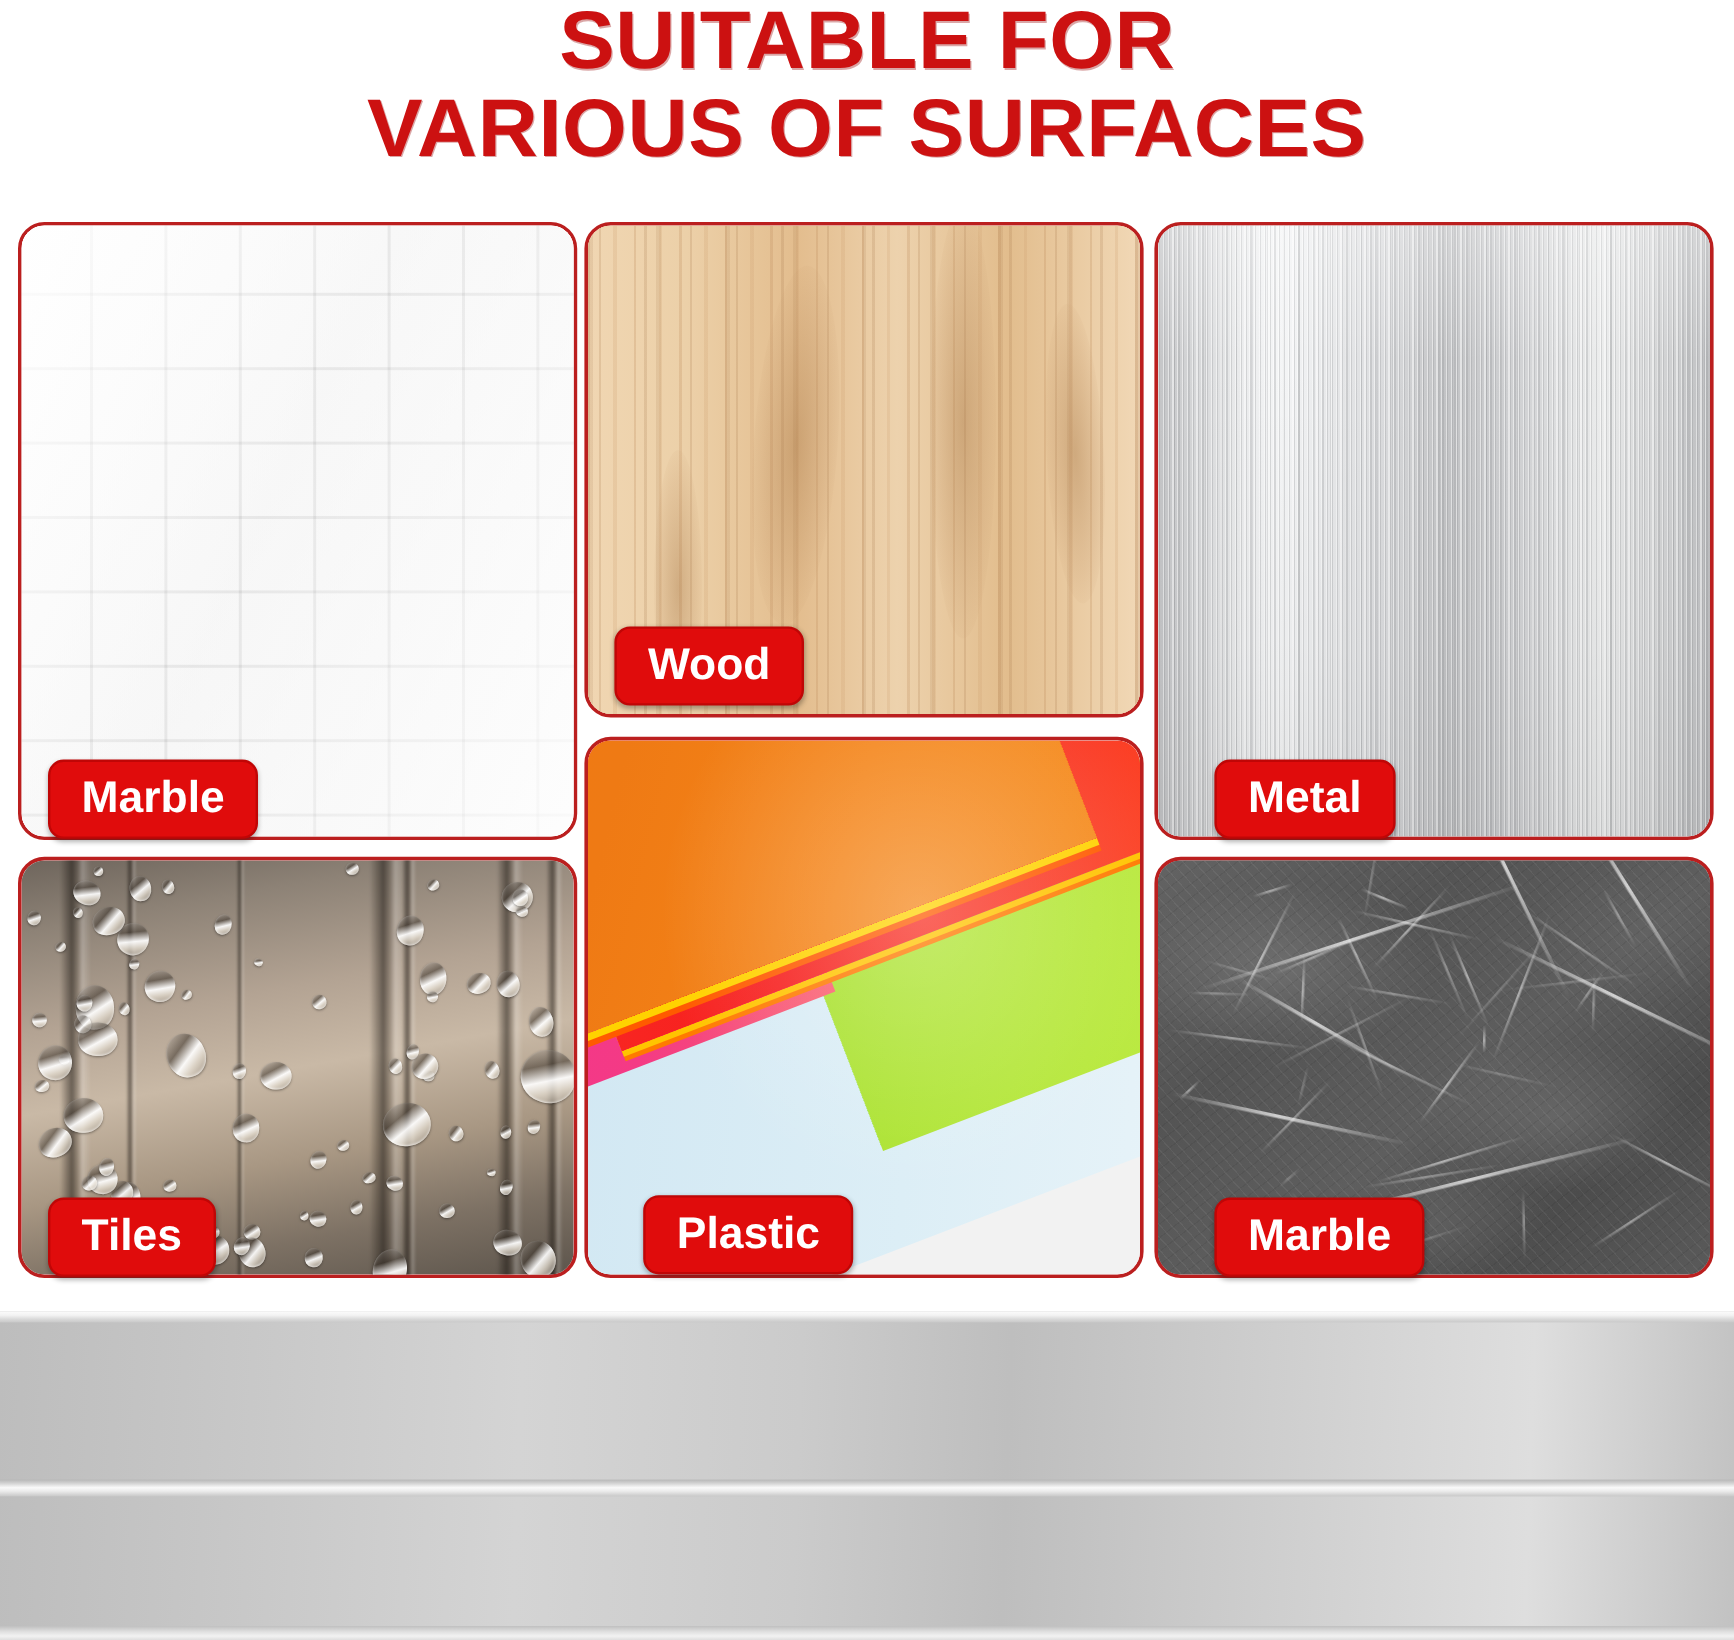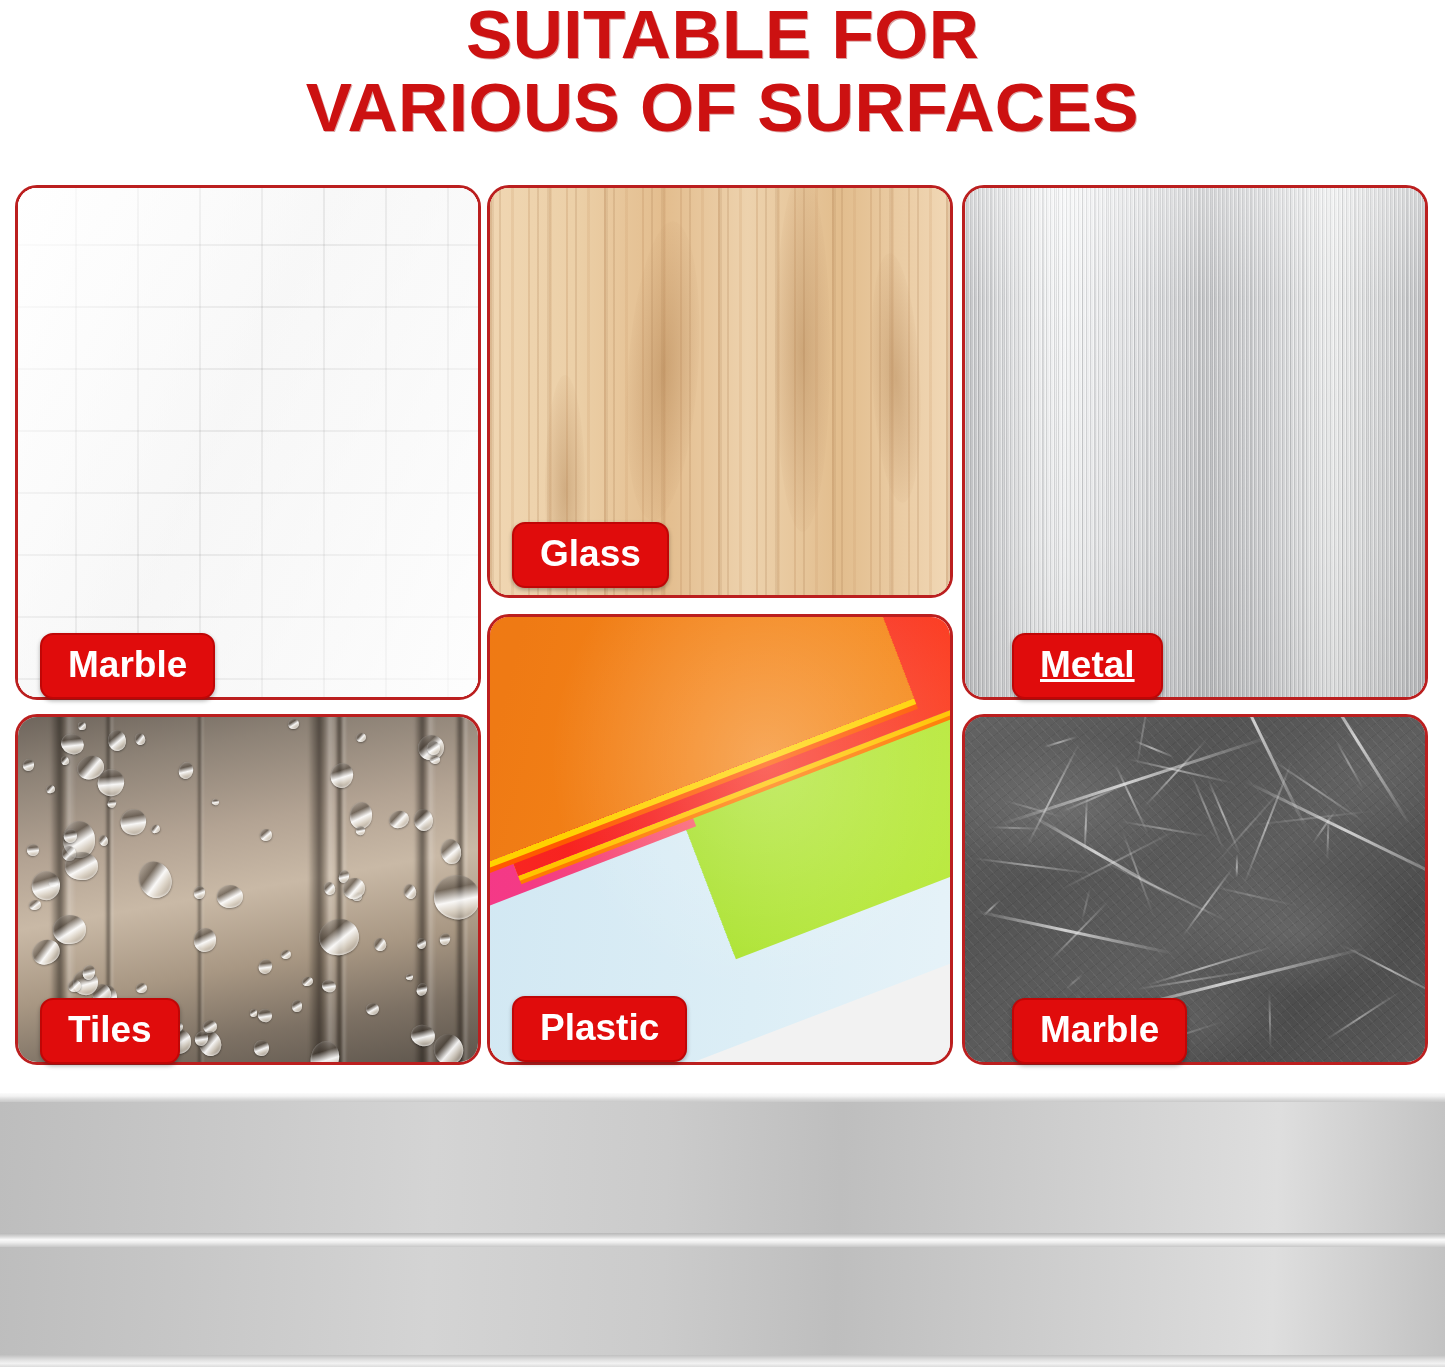--- a/index.html
+++ b/index.html
@@ -55,23 +55,23 @@
     font-weight:bold;
     font-size:37px;
     line-height:1;
     padding:11px 26px 14px 26px;
     box-shadow:0 2px 4px rgba(0,0,0,.30);
     white-space:nowrap;
     z-index:5;
   }
   #badge-tiles  {left:40px;  top:633px;}
   #badge-wood   {left:512px; top:522px;}
-  #badge-metal  {left:1012px;top:633px;text-decoration:underline;}
+  #badge-metal  {left:1012px;top:633px;}
   #badge-glass  {left:40px;  top:998px;}
-  #badge-plastic{left:512px; top:996px;}
+  #badge-plastic{left:536px; top:996px;}
   #badge-marble {left:1012px;top:998px;}
 
   
   .tiles-surface{
     background-color:#ffffff;
     background-image:
       linear-gradient(to right, rgba(0,0,0,.10) 2.5px, transparent 2.5px),
       linear-gradient(to bottom, rgba(0,0,0,.10) 2.5px, transparent 2.5px),
       linear-gradient(to bottom right,#fdfdfd,#f4f4f4);
     background-size:62px 62px,62px 62px,100% 100%;
@@ -236,21 +236,21 @@
 <div class="badge" id="badge-tiles">Marble</div>
 
 <div class="panel" id="panel-wood">
   <div class="panel-surface wood-surface">
     <div class="wood-knot k1"></div>
     <div class="wood-knot k2"></div>
     <div class="wood-knot k3"></div>
     <div class="wood-knot k4"></div>
   </div>
 </div>
-<div class="badge" id="badge-wood">Glass</div>
+<div class="badge" id="badge-wood">Wood</div>
 
 <div class="panel" id="panel-metal">
   <div class="panel-surface metal-surface"></div>
   <div class="metal-sheen"></div>
 </div>
 <div class="badge" id="badge-metal">Metal</div>
 
 <div class="panel" id="panel-glass">
   <div class="panel-surface glass-surface" id="glass-texture">
       <div class="glass-streak" style="left: 7%; width: 26px;"></div>

